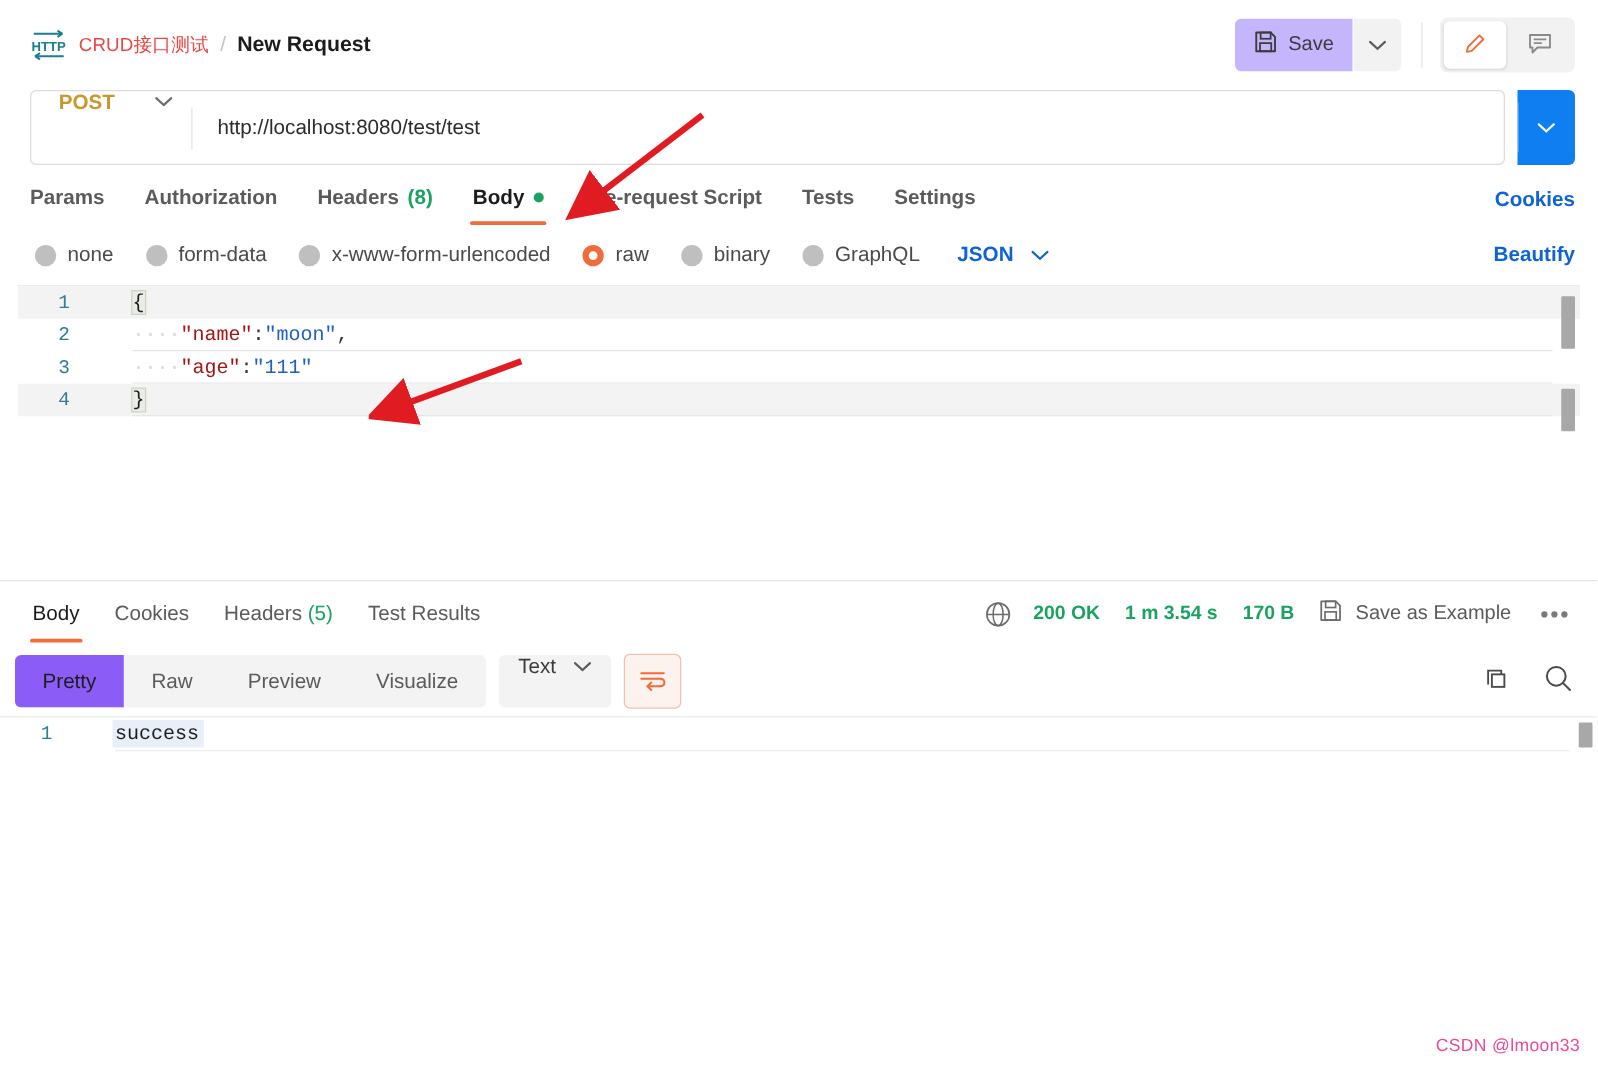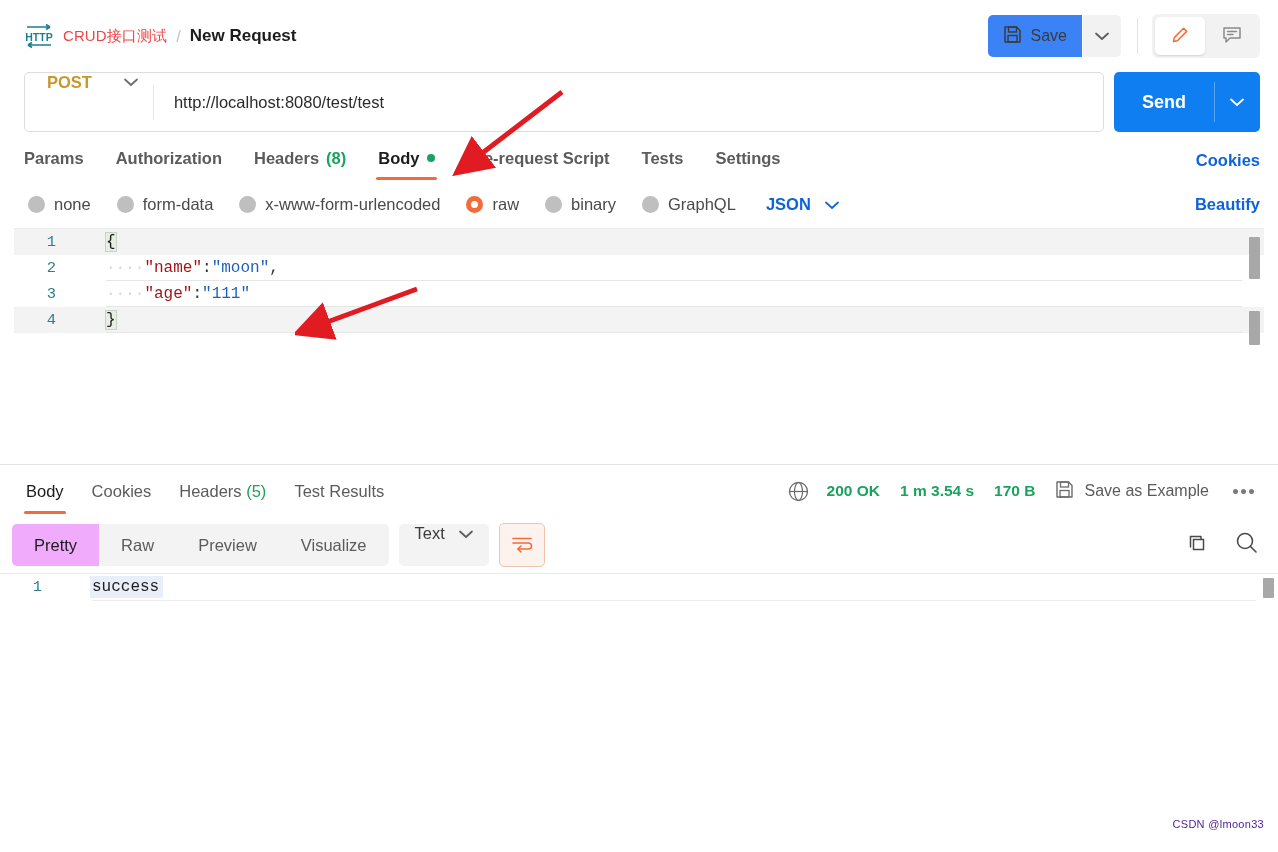--- a/index.html
+++ b/index.html
@@ -23,21 +23,21 @@
   .crumb-collection {
     font-size: 15px; color: #ef4444; letter-spacing: .1px;
   }
   .crumb-sep { font-size: 16.5px; color: #c0c4c9; }
   .crumb-current { font-size: 17px; font-weight: bold; color: #1c1c1c; }
 
   .header-right { margin-left: auto; display: flex; align-items: center; gap: 0; }
   .save-group { display: flex; align-items: stretch; margin-right: 14px; }
   .save-btn {
     display: flex; align-items: center; gap: 9px;
-    background: #3b82f6; border: none; cursor: pointer;
+    background: #c4b5fd; border: none; cursor: pointer;
     padding: 0 15px; height: 42px;
     border-radius: 5px 0 0 5px;
     font-size: 16px; color: #3b3b3b;
     font-family: "Liberation Sans", sans-serif;
   }
   .save-caret {
     background: #f2f2f2; border: none; cursor: pointer;
     width: 38px; height: 42px; border-radius: 0 5px 5px 0;
     display: flex; align-items: center; justify-content: center;
     margin-left: 1px;
@@ -208,21 +208,21 @@
   }
   .seg {
     display: flex; align-items: center; background: #f3f3f3;
     border-radius: 5px; height: 42px; overflow: hidden;
   }
   .seg-btn {
     border: none; background: transparent; cursor: pointer;
     font-size: 16.5px; color: #5b5b5b; padding: 0 22px; height: 42px;
     font-family: "Liberation Sans", sans-serif;
   }
-  .seg-btn.active { background: #f0abfc; color: #1c1c1c; }
+  .seg-btn.active { background: #8b5cf6; color: #1c1c1c; }
   .text-select {
     display: flex; align-items: flex-start; gap: 14px; background: #f3f3f3;
     border-radius: 5px; height: 42px; padding: 0 16px; cursor: pointer;
     font-size: 16.5px; color: #3b3b3b;
   }
   .wrap-btn {
     width: 46px; height: 44px; border: 1px solid #f0c2ae; background: #fdf3ee;
     border-radius: 5px; cursor: pointer;
     display: flex; align-items: center; justify-content: center;
   }
@@ -245,22 +245,22 @@
   }
   .resp-sb-thumb {
     position: absolute; right: 4px; top: 4px; width: 11px; height: 20px;
     background: #a8a8a8; border-radius: 1px;
   }
 
   
   .arrow-svg { position: absolute; pointer-events: none; }
 
   .watermark {
-    position: absolute; right: 14px; bottom: 22px;
-    font-size: 11px; color: #4c1d95; letter-spacing: .3px;
+    position: absolute; right: 14px; bottom: 8px;
+    font-size: 14px; color: #ec4899; letter-spacing: .3px;
   }
 </style>
 </head>
 <body>
 
 <div class="app">
 
   <div class="header">
     <div class="breadcrumb">
       <span class="http-logo">
@@ -324,21 +324,20 @@
         <span class="method-label">POST</span>
         <span>
           <svg width="14" height="9" viewBox="0 0 14 9">
               <path d="M1 1.5 L7 7 L13 1.5" fill="none" stroke="#6b6b6b" stroke-width="1.7" stroke-linecap="round"></path>
             </svg>
         </span>
       </div>
       <input class="url-input" type="text" value="http://localhost:8080/test/test" placeholder="Enter URL or paste text" style="">
     </div>
     <div class="send-group">
-      <button class="send-btn">Send</button>
       <button class="send-caret">
         <span>
           <svg width="14" height="9" viewBox="0 0 14 9">
               <path d="M1 1.5 L7 7 L13 1.5" fill="none" stroke="#ffffff" stroke-width="1.8" stroke-linecap="round"></path>
             </svg>
         </span>
       </button>
     </div>
   </div>
 

